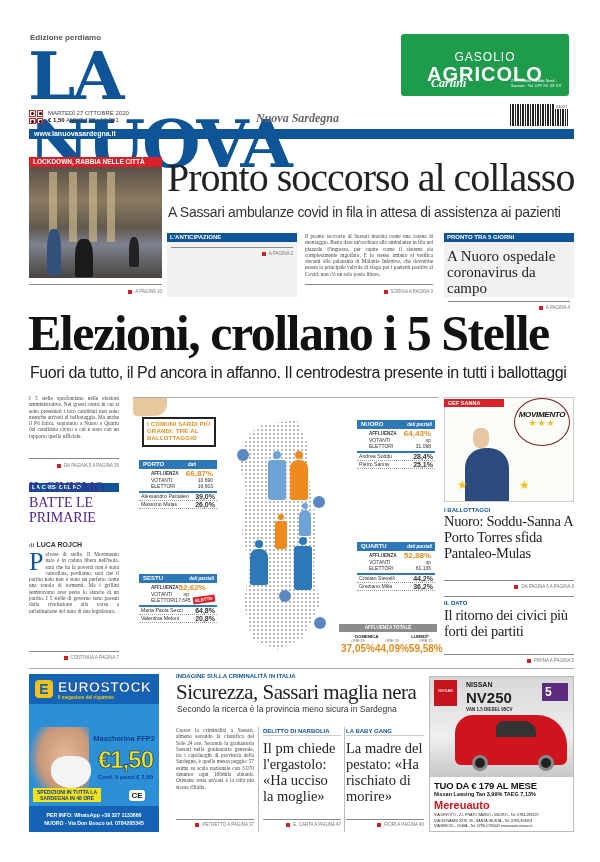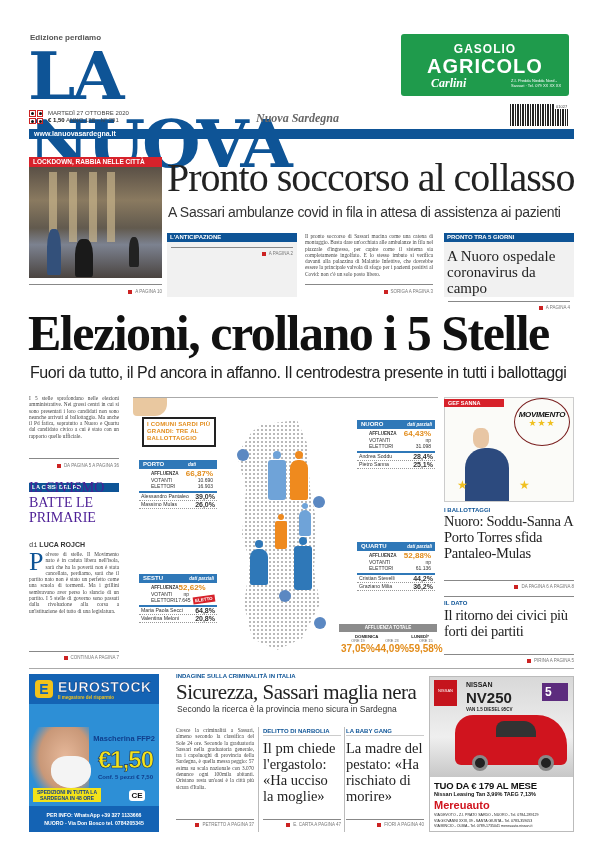--- a/index.html
+++ b/index.html
@@ -10,21 +10,21 @@
 .edition{left:30px;top:33px;font-size:8px;font-weight:bold;color:#555}
 .masthead{left:28px;top:42px;width:320px;height:68px;font-family:"DejaVu Serif","Liberation Serif",serif;font-weight:900;font-size:66px;line-height:68px;color:#0e5496;letter-spacing:-3px;transform:scaleX(1.02);transform-origin:left}
 .flag{left:29px;top:110px;width:14px;height:14px;display:grid;grid-template-columns:1fr 1fr;gap:1px}
 .flag span{background:#fff;border:1px solid #c22;position:relative}
 .flag span::after{content:"";position:absolute;left:1px;top:1px;width:3px;height:3px;background:#111;border-radius:50%}
 .dateline{left:48px;top:110px;font-size:6px;color:#444;line-height:7px}
 .dateline b{color:#111}
 .subbrand{left:256px;top:111px;font-family:"Liberation Serif",serif;font-style:italic;font-weight:bold;font-size:12px;color:#666}
 .urlbar{left:29px;top:129px;width:545px;height:10px;background:#0e5496;color:#fff;font-size:7px;font-weight:bold;padding-left:5px;line-height:10px}
 .ad-top{left:401px;top:34px;width:168px;height:62px;background:#1f9b4c;border-radius:3px;color:#fff;text-align:center}
-.ad-top .l1{font-weight:bold;font-size:12px;margin-top:8px;letter-spacing:1px}
+.ad-top .l1{font-weight:normal;font-size:12px;margin-top:16px;letter-spacing:1px}
 .ad-top .l2{font-weight:bold;font-size:20px;line-height:20px;letter-spacing:1px}
 .ad-top .l3{font-family:"Liberation Serif",serif;font-style:italic;font-size:12px;position:absolute;left:30px;top:42px;font-weight:bold}
 .ad-top .l4{position:absolute;left:110px;top:44px;font-size:4px;text-align:left;line-height:5px}
 .barcode{left:510px;top:104px;width:58px;height:22px;background:repeating-linear-gradient(90deg,#222 0 1px,#fff 1px 2px,#222 2px 4px,#fff 4px 5px)}
 .barnum{left:555px;top:104px;font-size:4px;color:#444;background:#fff;padding:0 1px}
 
 .lockdown-label{left:29px;top:157px;width:133px;height:10px;background:#d7222b;color:#fff;font-size:6.5px;font-weight:bold;padding-left:4px;line-height:10px}
 .photo{left:29px;top:167px;width:133px;height:111px;background:linear-gradient(180deg,#5a5046 0%,#8a7a60 30%,#625a4e 55%,#7c8290 70%,#4a4440 100%);overflow:hidden}
 .photo .col{position:absolute;top:5px;width:8px;height:70px;background:#c8b48a;opacity:.7}
 .photo .fig{position:absolute;border-radius:40% 40% 10% 10%}
@@ -41,21 +41,21 @@
 .pronto-body{left:305px;top:233px;width:128px}
 .nuoro-box{left:444px;top:233px;width:130px;height:64px}
 
 .h-main{left:28px;top:305px;font-size:50px;font-weight:bold;line-height:56px;letter-spacing:-1.5px;color:#111;white-space:nowrap}
 .sub-main{left:30px;top:364px;font-size:16px;color:#222;letter-spacing:-.4px;white-space:nowrap}
 
 .left-body{left:29px;top:395px;width:90px}
 .lc-label{left:29px;top:483px;width:90px;height:9px;line-height:9px;background:#0e5496;color:#fff;font-size:6px;font-weight:bold;padding-left:3px}
 .lc-title{left:29px;top:480px;width:100px;font-size:14px;line-height:15px;color:#4c1d95}
 .lc-author{left:29px;top:541px;font-size:7px;font-weight:bold;color:#333}
-.lc-author .di{font-weight:normal;font-family:Liberation Mono, monospace}
+.lc-author .di{font-weight:normal;font-family:Liberation Serif, serif}
 .lc-body{left:29px;top:551px;width:90px;text-indent:0}
 .info-topline{left:133px;top:397px;width:305px;height:1px;background:#aaa}
 .comuni-box{left:142px;top:417px;width:74px;height:30px;border:2px solid #222;background:#fff;padding:2px 3px;color:#e28c1b;font-size:6px;font-weight:bold;line-height:7px;letter-spacing:.2px}
 .hand{left:133px;top:398px;width:34px;height:18px;background:#e9c8a0;border-radius:0 0 12px 4px}
 .map-dots{left:232px;top:420px;width:100px;height:230px;
   background-image:radial-gradient(circle,#b9b9b9 1.2px,transparent 1.5px);
   background-size:4px 4px;clip-path:polygon(30% 2%,65% 0,75% 10%,78% 30%,85% 45%,82% 65%,88% 80%,70% 95%,45% 100%,20% 95%,12% 80%,18% 62%,10% 50%,14% 30%,5% 15%,20% 5%)}
 .person{position:absolute}
 .person .hd{width:8px;height:8px;border-radius:50%;margin:0 auto}
 .person .bd{margin:1px auto 0}

